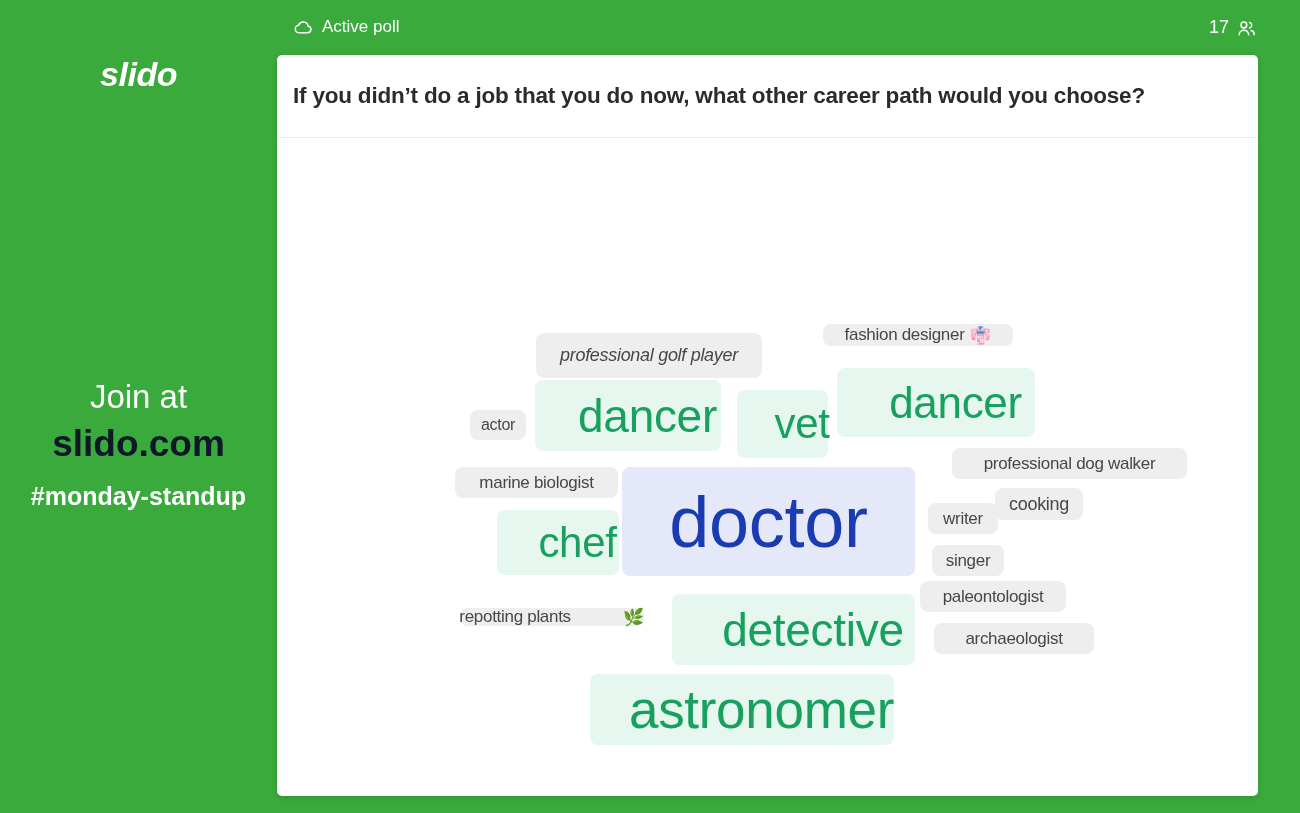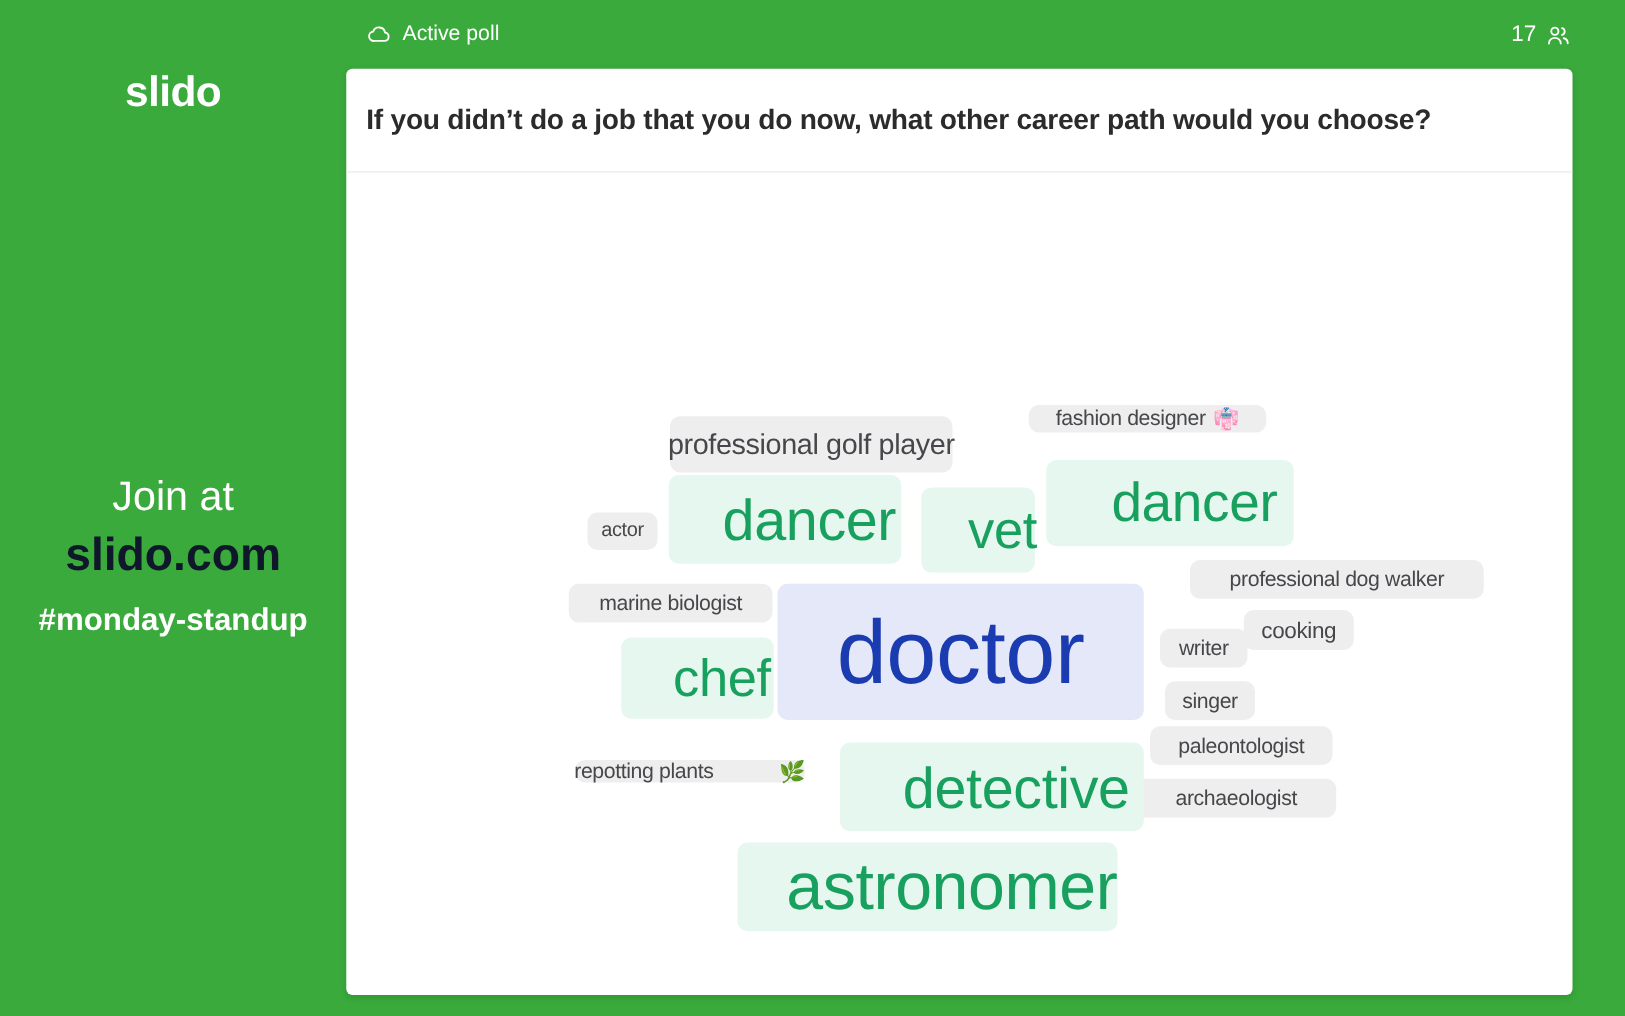--- a/index.html
+++ b/index.html
@@ -31,20 +31,21 @@
     position: absolute;
     top: 57px;
     left: 0;
     width: 277px;
     text-align: center;
     font-size: 34px;
     font-weight: 700;
     letter-spacing: -0.5px;
     color: #ffffff;
     line-height: 1;
+    font-style: italic;
   }
 
   #join-block {
     position: absolute;
     top: 376px;
     left: 0;
     width: 277px;
     text-align: center;
   }
   #join-at {
@@ -204,21 +205,21 @@
     </span>
   </div>
 </div>
 
 <div id="card">
   <div id="question-header">
     <h1 id="question-text">If you didn’t do a job that you do now, what other career path would you choose?</h1>
   </div>
 
   <div id="wordcloud">
-      <div class="word tier-small" style="left: 259px; top: 195px; width: 226px; height: 45px; font-size: 23px;">
+      <div class="word tier-small" style="left: 259px; top: 195px; width: 226px; height: 45px; font-size: 18px; font-style: italic;">
         <span>professional golf player</span>
       </div>
       <div class="word tier-small" style="left: 546px; top: 186px; width: 190px; height: 22px; font-size: 17px;">
         <span>fashion designer</span>
         <span class="emoji">👘</span>
       </div>
       <div class="word tier-small" style="left: 193px; top: 272px; width: 56px; height: 30px; font-size: 16px;">
         <span>actor</span>
       </div>
       <div class="word tier-big" style="left: 258px; top: 242px; width: 186px; height: 71px; font-size: 46px;">
@@ -247,21 +248,21 @@
       </div>
       <div class="word tier-small" style="left: 718px; top: 350px; width: 88px; height: 32px; font-size: 18px;">
         <span>cooking</span>
       </div>
       <div class="word tier-small" style="left: 655px; top: 407px; width: 72px; height: 31px; font-size: 17px;">
         <span>singer</span>
       </div>
       <div class="word tier-small" style="left: 643px; top: 443px; width: 146px; height: 31px; font-size: 17px;">
         <span>paleontologist</span>
       </div>
-      <div class="word tier-small" style="left: 632px; top: 485px; width: 160px; height: 31px; font-size: 17px;">
+      <div class="word tier-small" style="left: 657px; top: 485px; width: 160px; height: 31px; font-size: 17px;">
         <span>archaeologist</span>
       </div>
       <div class="word tier-small" style="left: 183px; top: 470px; width: 184px; height: 18px; font-size: 17px; gap: 47px;">
         <span>repotting plants</span>
         <span class="emoji">🌿</span>
       </div>
       <div class="word tier-big" style="left: 395px; top: 456px; width: 243px; height: 71px; font-size: 46px;">
         <span>detective</span>
       </div>
       <div class="word tier-big" style="left: 313px; top: 536px; width: 304px; height: 71px; font-size: 53px;">

